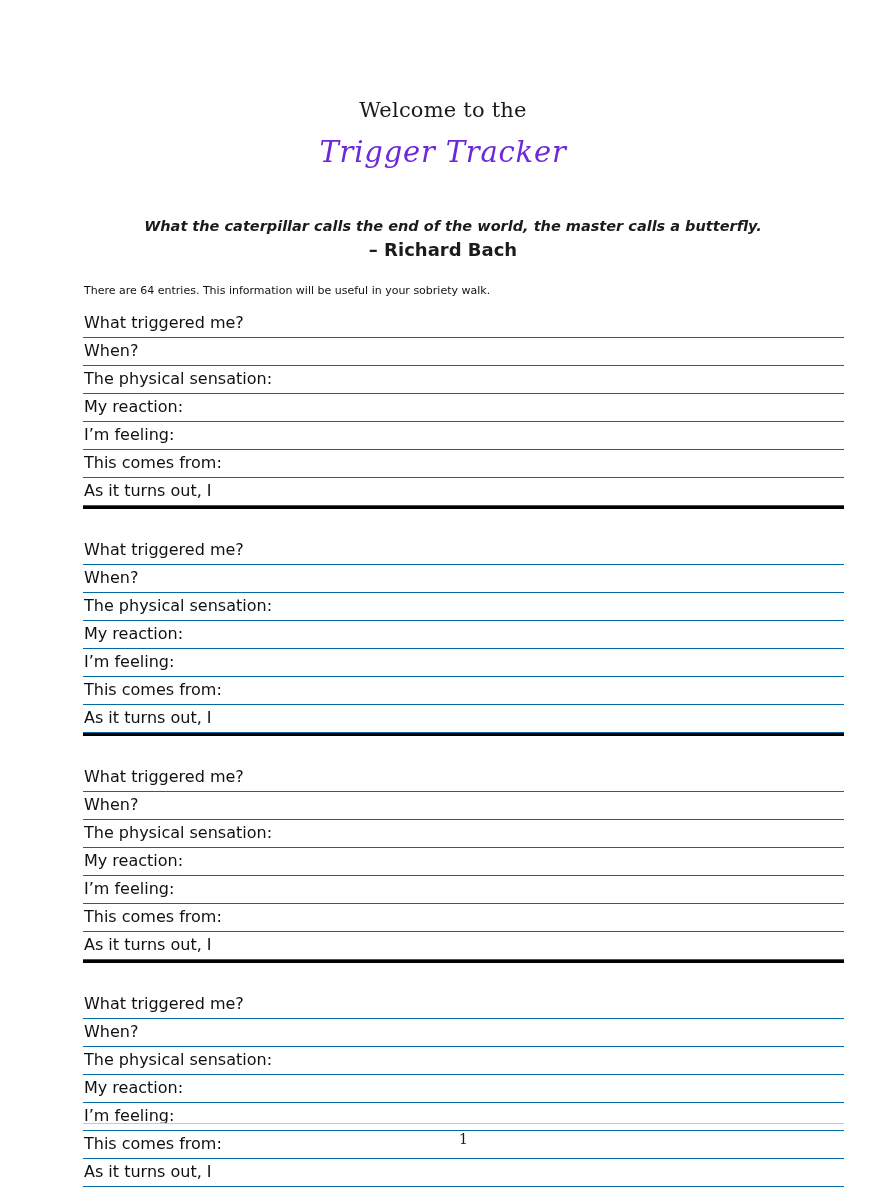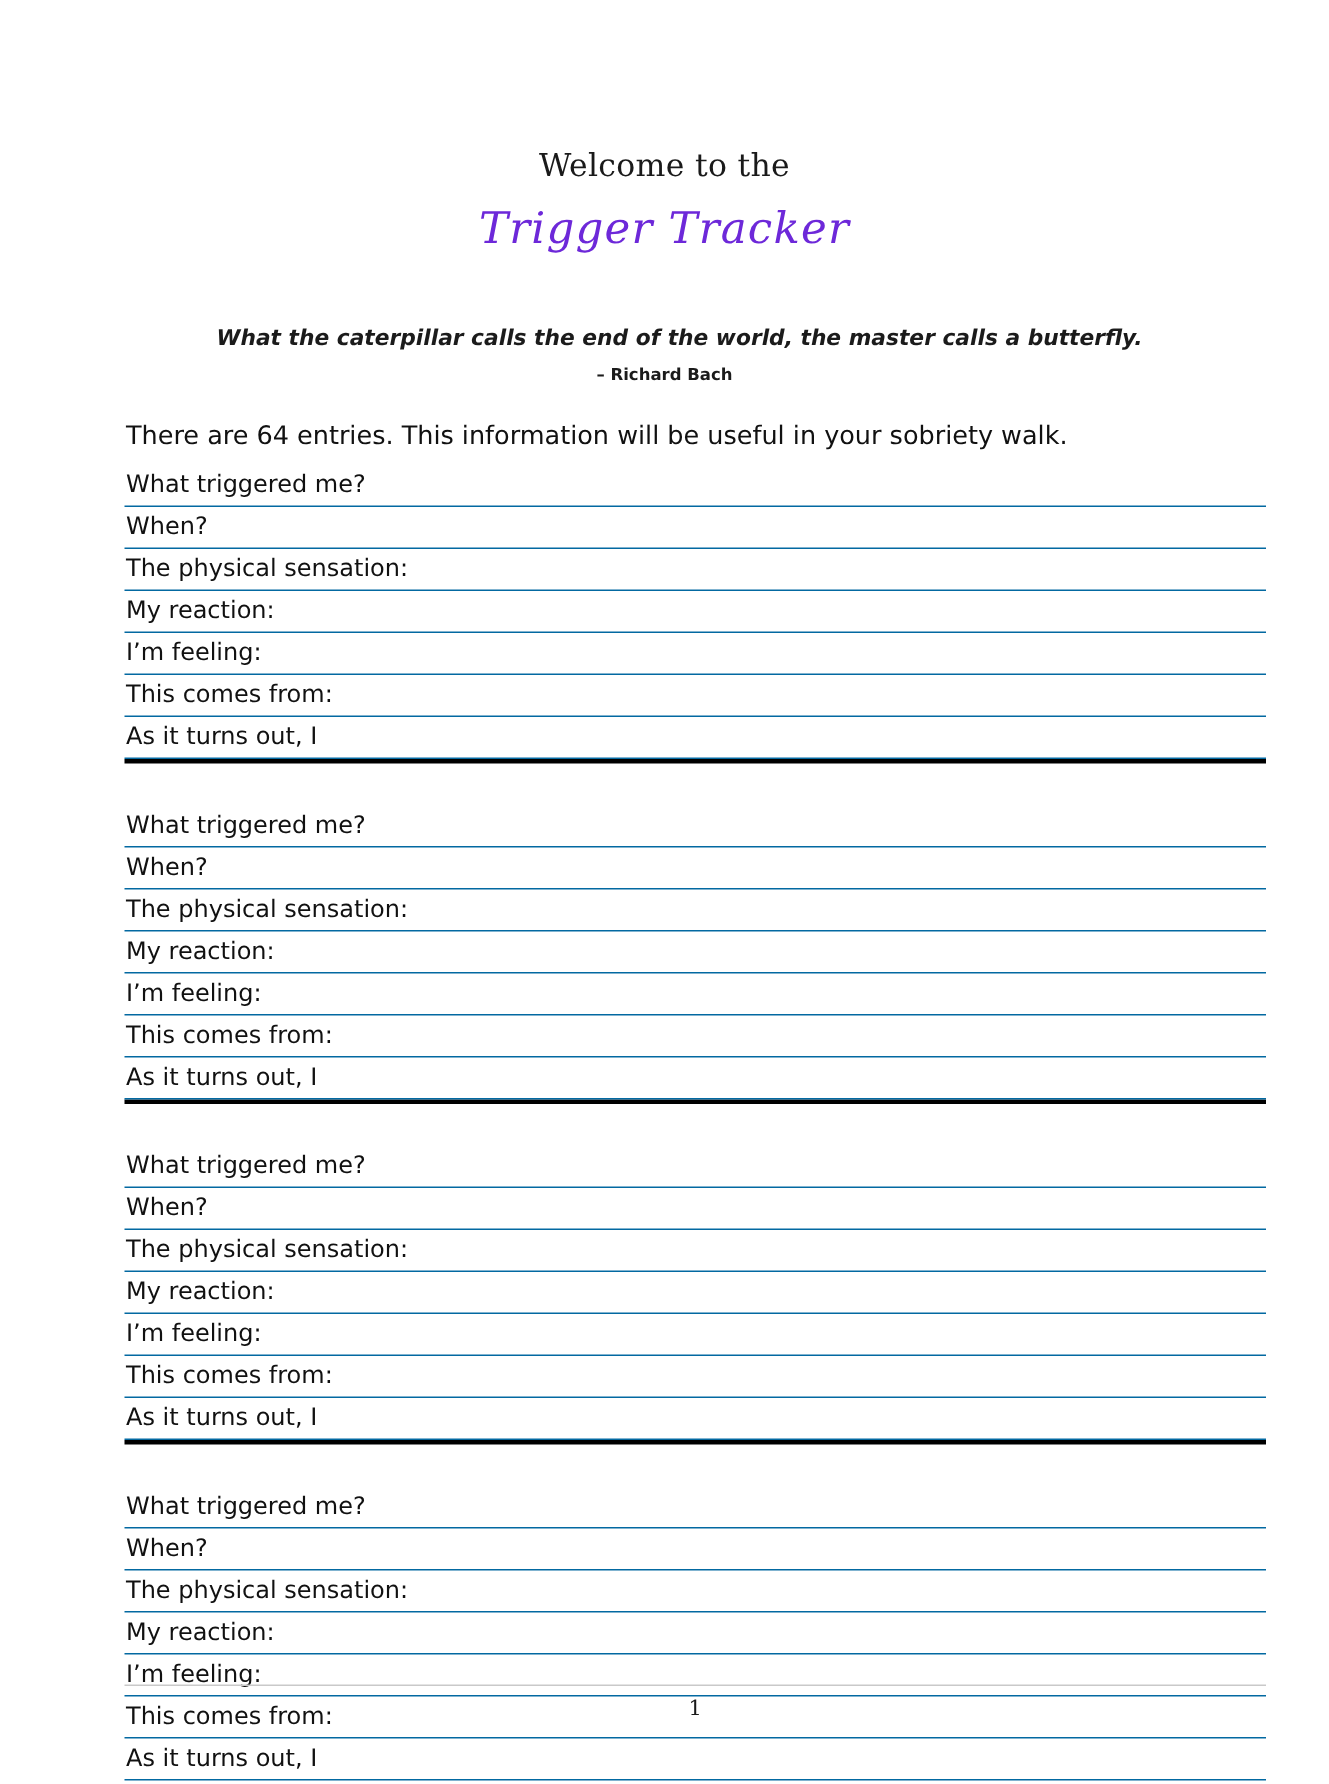--- a/index.html
+++ b/index.html
@@ -55,34 +55,34 @@
     font-style: italic;
     font-weight: bold;
     font-size: 14.5px;
     line-height: 21px;
     color: #1b1b1b;
     padding-left: 20px;
   }
   .quote-attrib {
     font-family: "DejaVu Sans", sans-serif;
     font-weight: bold;
-    font-size: 11px;
+    font-size: 18px;
     line-height: 21px;
     margin-top: 2px;
     color: #1b1b1b;
   }
 
   
   .content {
     margin-left: 83px;
     margin-right: 42px;
     margin-top: 20px;
   }
   .intro-line {
-    font-size: 17px;
+    font-size: 11px;
     line-height: 22px;
     color: #111111;
     margin-bottom: 8px;
     padding-left: 1px;
   }
 
   .entry-block {
     margin-bottom: 0;
   }
   .entry-row {

